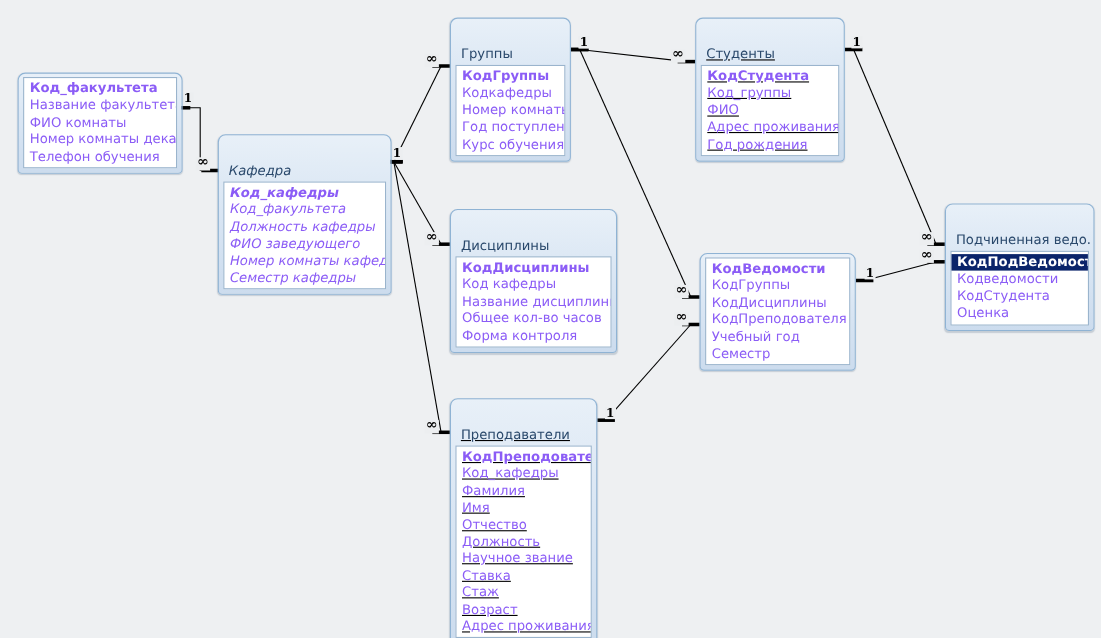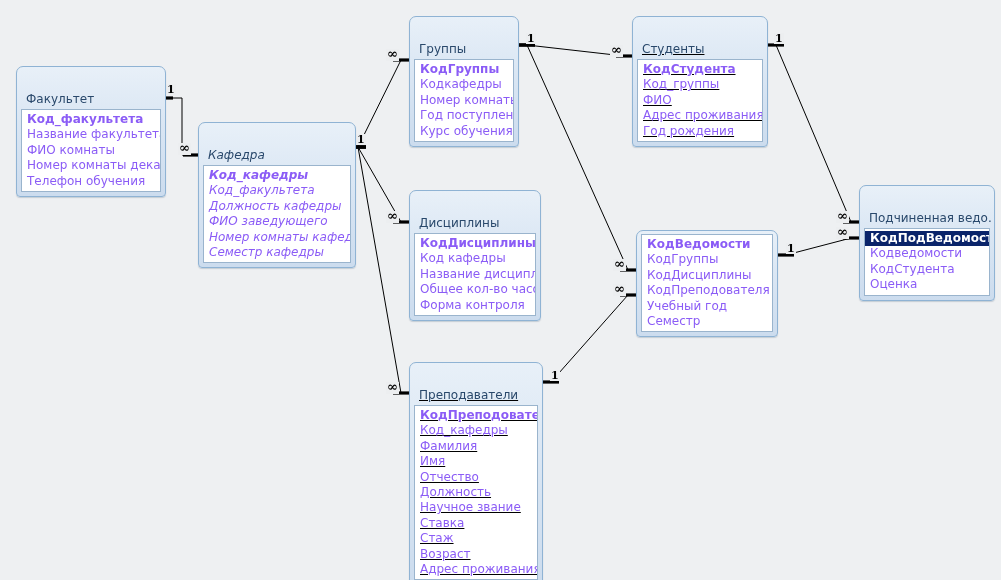--- a/index.html
+++ b/index.html
@@ -105,21 +105,20 @@
     <span class="card inf" style="left: 610px; top: 45px;">∞</span>
     <span class="card" style="left: 526px; top: 33px;">1</span>
     <span class="card inf" style="left: 613px; top: 259px;">∞</span>
     <span class="card" style="left: 550px; top: 370px;">1</span>
     <span class="card inf" style="left: 613px; top: 284px;">∞</span>
     <span class="card" style="left: 774px; top: 33px;">1</span>
     <span class="card inf" style="left: 836px; top: 211px;">∞</span>
     <span class="card" style="left: 786px; top: 243px;">1</span>
     <span class="card inf" style="left: 836px; top: 227px;">∞</span>
     <div class="entity" style="left: 16px; top: 66px; width: 150px;">
-      <div class="ent-title">Факультет</div>
       <div class="field-list">
         <div class="field pk">Код_факультета</div>
         <div class="field">Название факультета</div>
         <div class="field">ФИО комнаты</div>
         <div class="field">Номер комнаты деканата</div>
         <div class="field">Телефон обучения</div>
       </div>
     </div>
     <div class="entity" style="left: 198px; top: 122px; width: 158px; font-style: italic;">
       <div class="ent-title">Кафедра</div>
@@ -145,21 +144,21 @@
     <div class="entity" style="left: 632px; top: 16px; width: 136px; text-decoration: underline;">
       <div class="ent-title">Студенты</div>
       <div class="field-list">
         <div class="field pk">КодСтудента</div>
         <div class="field">Код_группы</div>
         <div class="field">ФИО</div>
         <div class="field">Адрес проживания</div>
         <div class="field">Год рождения</div>
       </div>
     </div>
-    <div class="entity" style="left: 409px; top: 190px; width: 132px;">
+    <div class="entity" style="left: 409px; top: 190px; width: 152px;">
       <div class="ent-title">Дисциплины</div>
       <div class="field-list">
         <div class="field pk">КодДисциплины</div>
         <div class="field">Код кафедры</div>
         <div class="field">Название дисциплины</div>
         <div class="field">Общее кол-во часов</div>
         <div class="field">Форма контроля</div>
       </div>
     </div>
     <div class="entity" style="left: 636px; top: 230px; width: 142px;">

